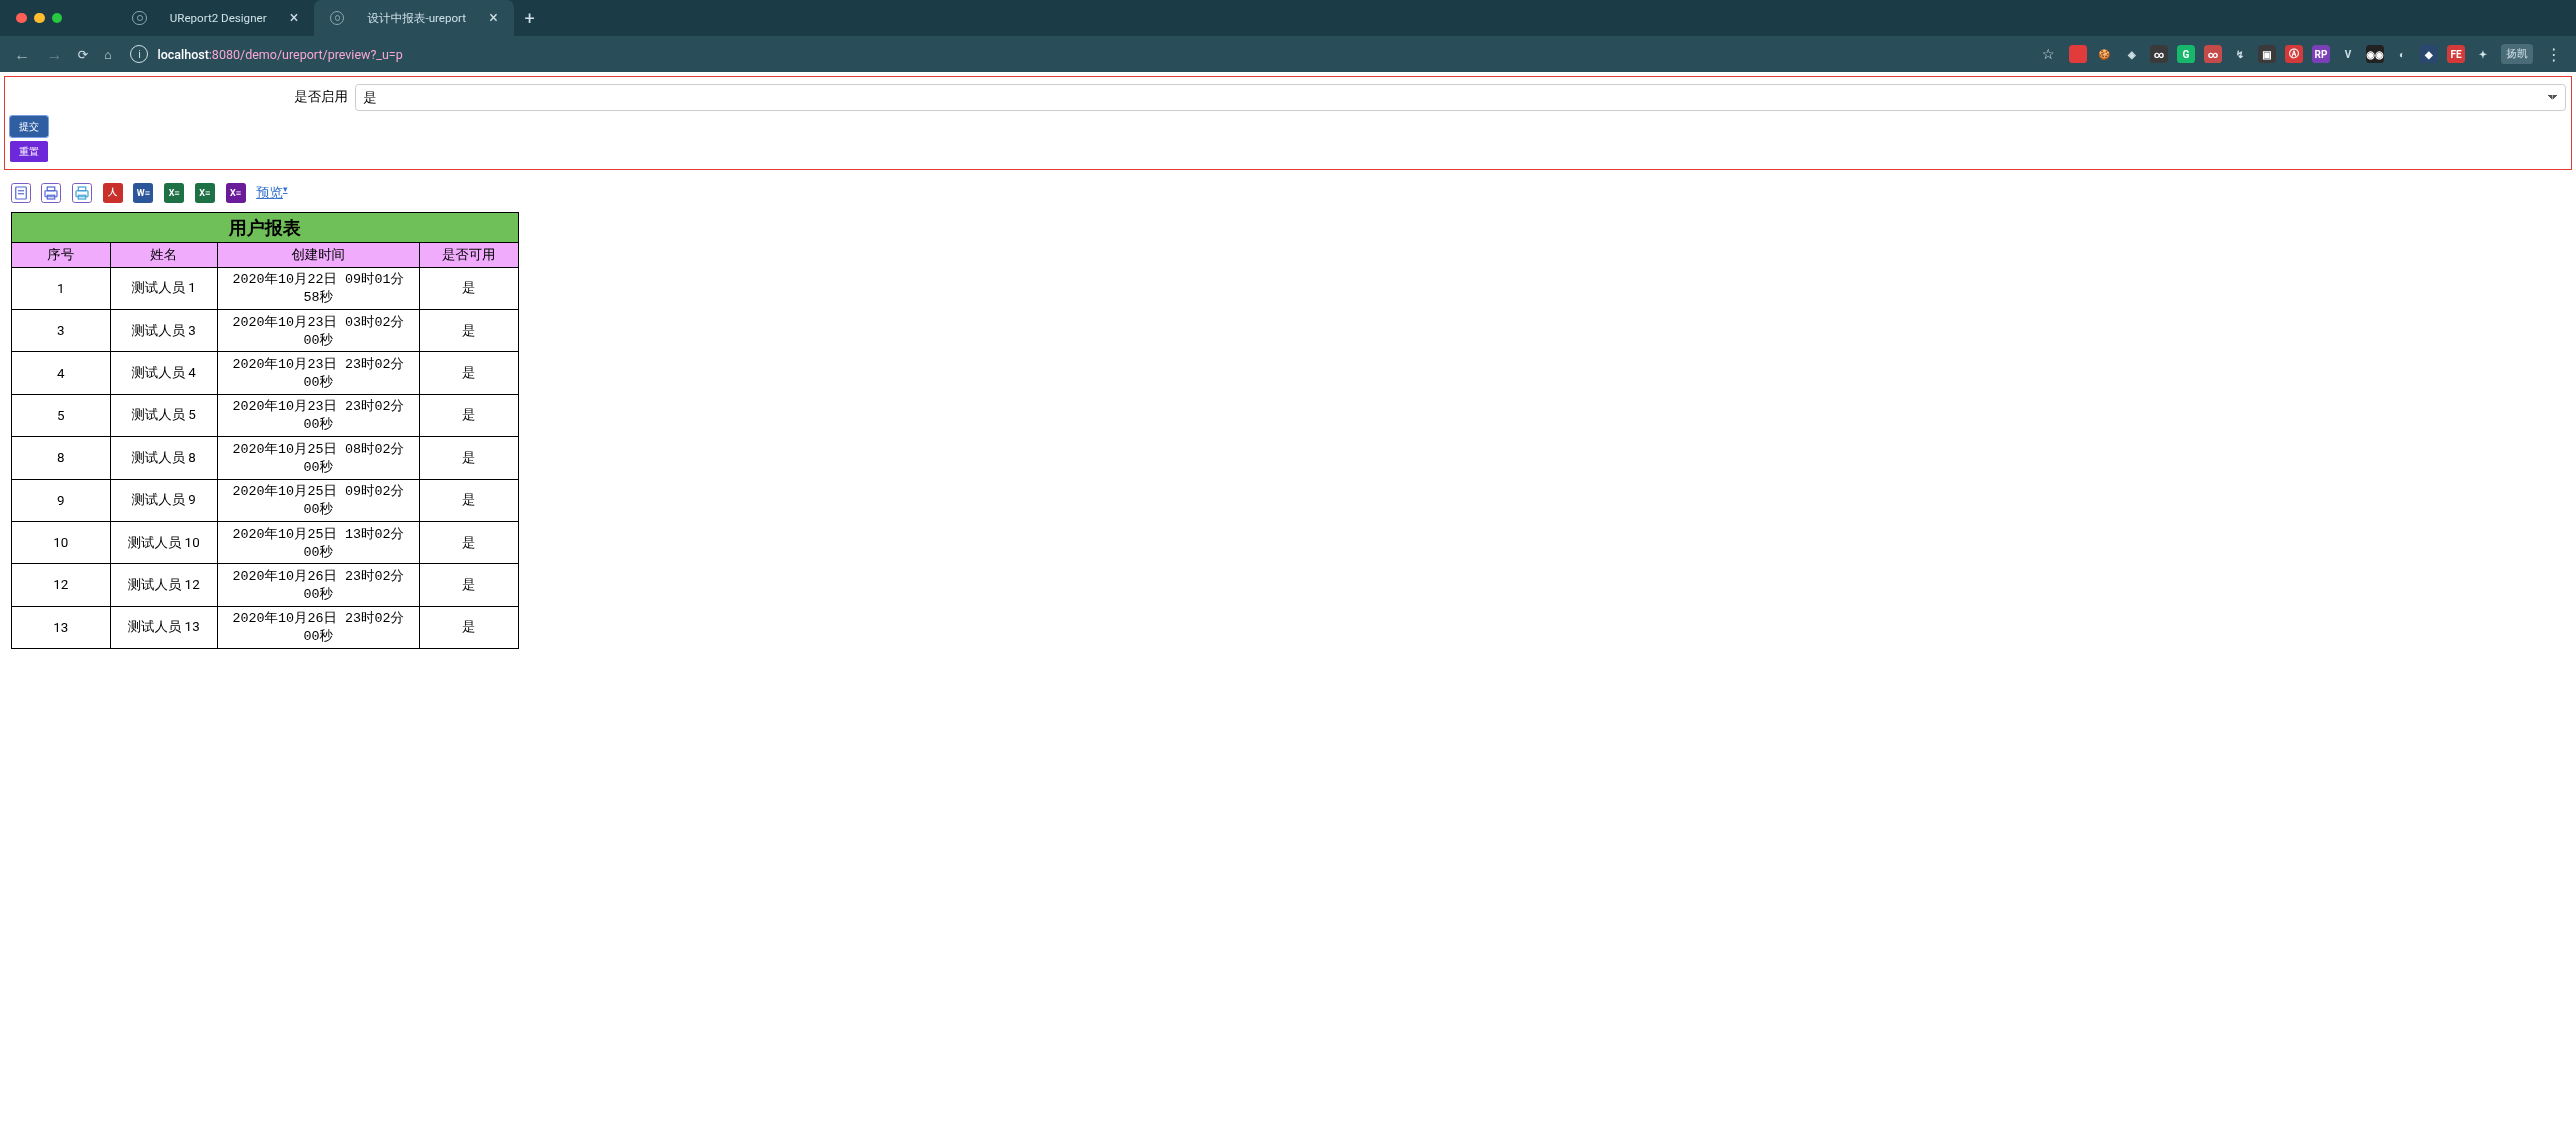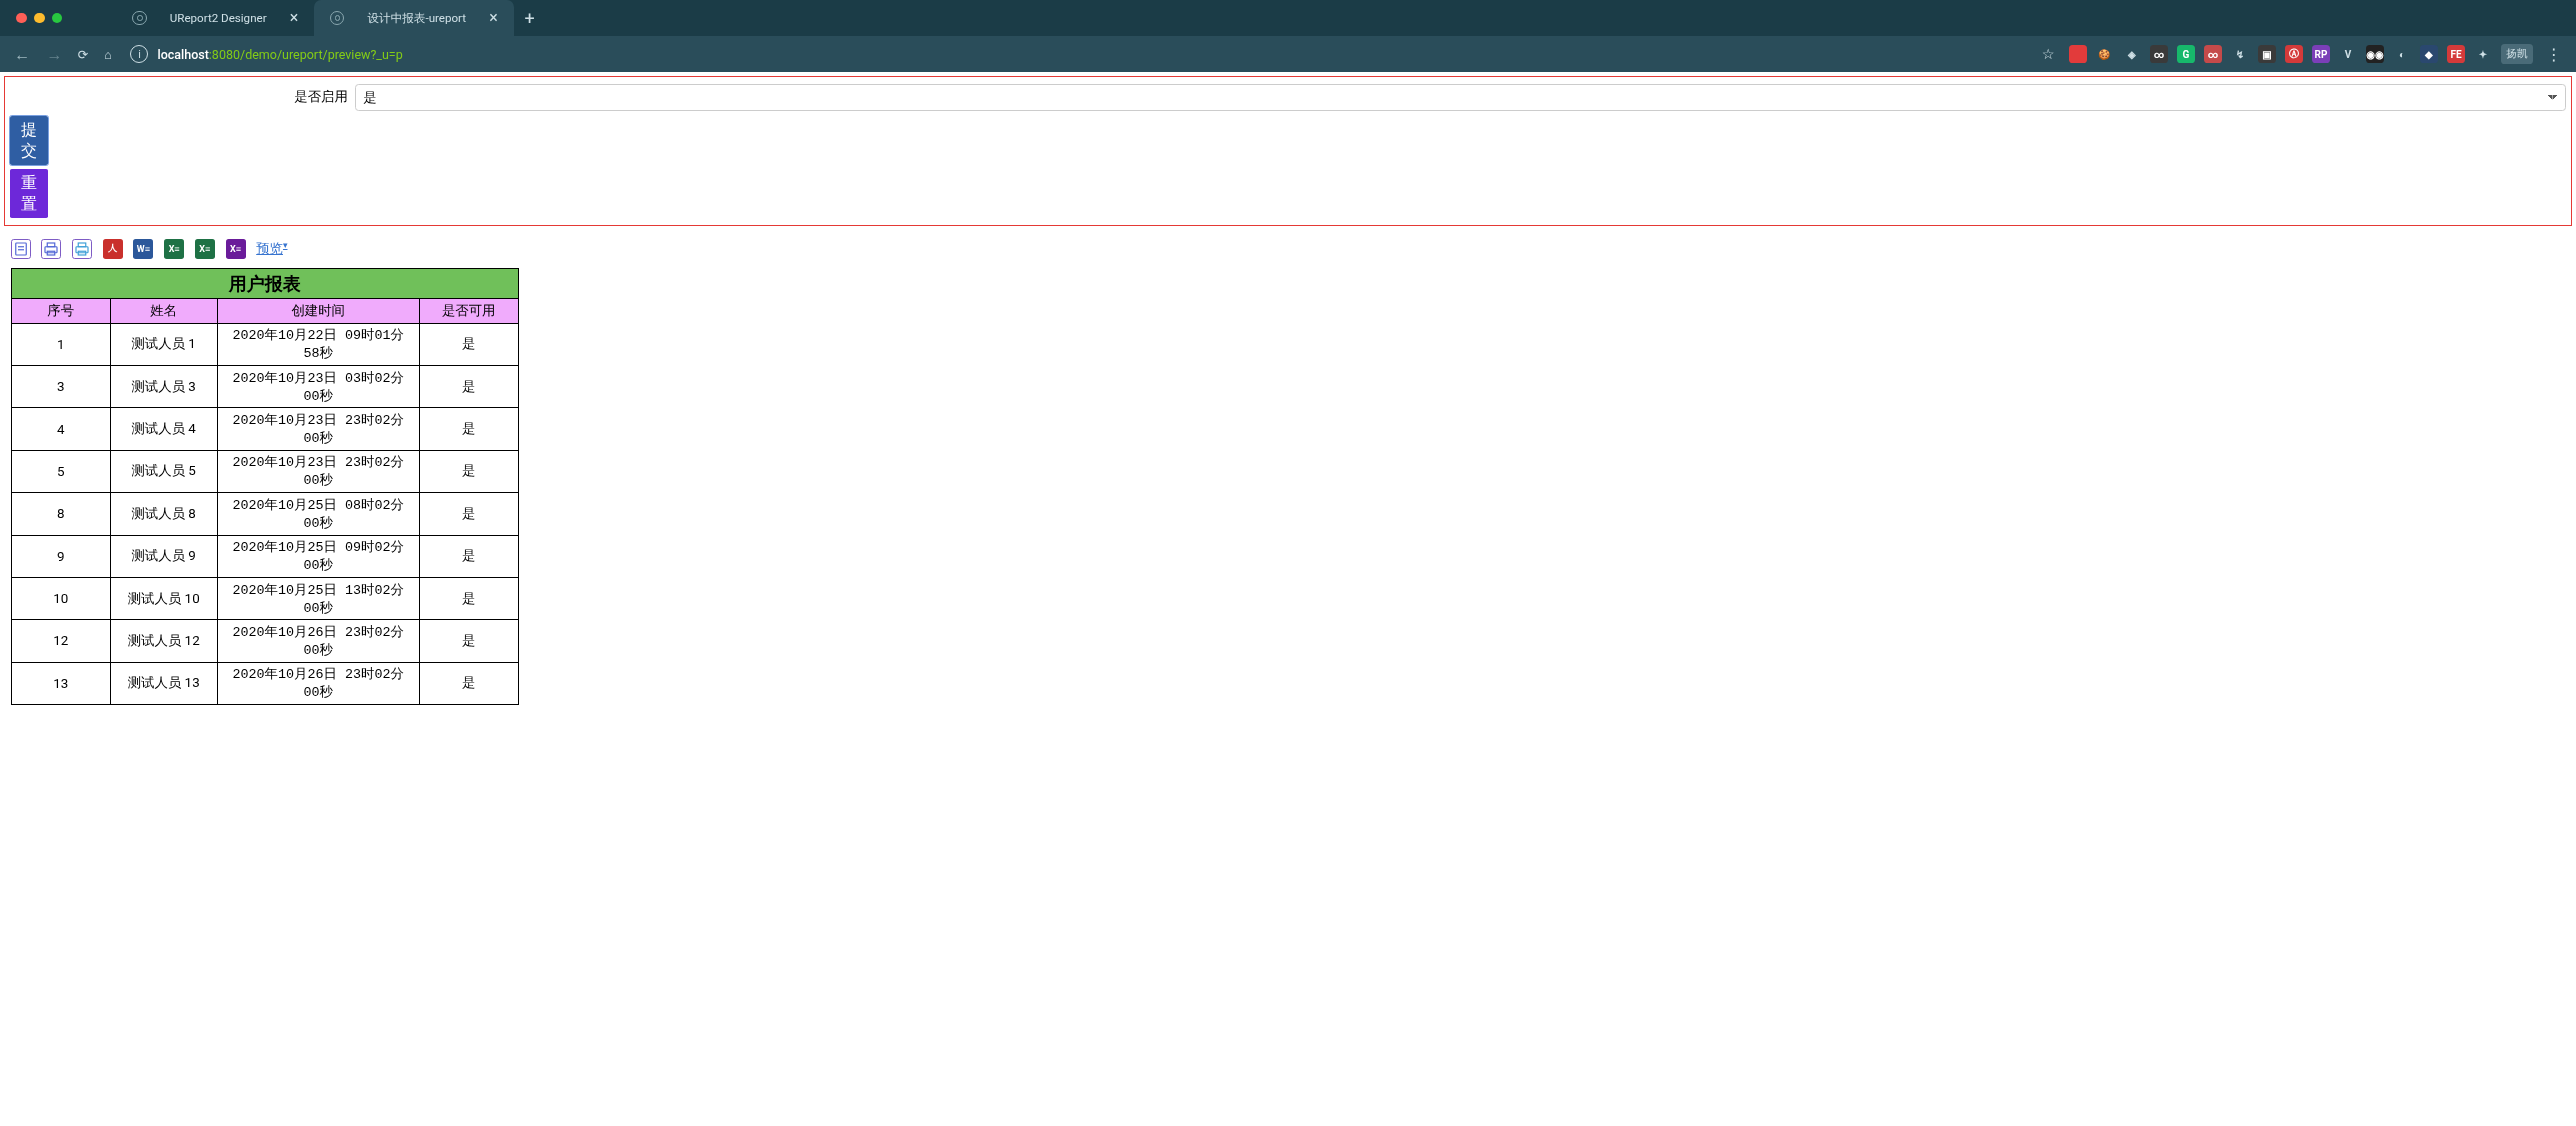--- a/index.html
+++ b/index.html
@@ -46,21 +46,21 @@
   }
   .nav-arrow { color:#9fb8c0; font-size:16px; padding:3.6px; }
   .nav-arrow.disabled{ opacity:.5; }
   .nav-icon { width:16px; height:16px; display:flex; align-items:center; justify-content:center; color:#cfe0e6; }
   .addr-info {
     width:18px; height:18px; border-radius:50%; border:1.3px solid #cfe0e6; display:flex; align-items:center; justify-content:center; font-size:10.7px; color:#cfe0e6;
     margin-left:5.4px;
   }
   .addr-text { flex:1; font-size:12.5px; }
   .addr-text .host{ color:#fff; font-weight:500; }
-  .addr-text .dim{ color:#84cc16; }
+  .addr-text .dim{ color:#f9a8d4; }
   .star-icon{ color:#cfe0e6; font-size:14.3px; margin-right:5.4px; }
   .ext-icons{ display:flex; gap:9px; align-items:center; }
   .ext-ico{
     width:18px; height:18px; border-radius:3.6px;
     display:flex; align-items:center; justify-content:center;
     font-size:10px; font-weight:bold; color:#fff;
   }
   .ext-more{ color:#cfe0e6; font-size:16px; padding:0 3.6px; }
   .user-badge{ background:#4a6b78; border-radius:3.6px; padding:2.7px 5.4px; font-size:10.7px; }
   
@@ -76,21 +76,21 @@
   .select-wide{
     flex:1; height:27px; padding:1.8px 7.2px;
     border:0.9px solid #ccc; border-radius:3.6px;
     font-size:13.4px; background:#fff;
     appearance:none; -webkit-appearance:none;
     background-image:linear-gradient(45deg,transparent 50%,#555 50%),linear-gradient(-45deg,transparent 50%,#555 50%);
     background-position:right 12.5px center,right 8px center;
     background-size:4.5px 4.5px,4.5px 4.5px; background-repeat:no-repeat;
   }
   .btn-stack{ display:flex; flex-direction:column; gap:3.6px; }
-  .btn{ border:none; padding:3.6px 9px; font-size:16px; color:#fff; border-radius:1.8px; width:38px; }
+  .btn{ border:none; padding:3.6px 9px; font-size:10px; color:#fff; border-radius:1.8px; width:38px; }
   .btn-submit{ background:#2f5ea3; outline:1.8px solid #7aa0e0; }
   .btn-reset{ background:#6d28d9; }
   
   .tb{ display:flex; align-items:center; gap:10.7px; padding:3.6px 10.7px 9px; }
   .tb-ico{
     width:20px; height:20px; display:flex; align-items:center; justify-content:center;
     border-radius:2.7px; font-size:9px; font-weight:bold; color:#fff;
   }
   .tb-link{ color:#3774d0; font-size:13.4px; display:flex; align-items:flex-start; gap:0;text-decoration:underline; }
   .tb-link .caret{ font-size:9px; color:#3774d0; }

